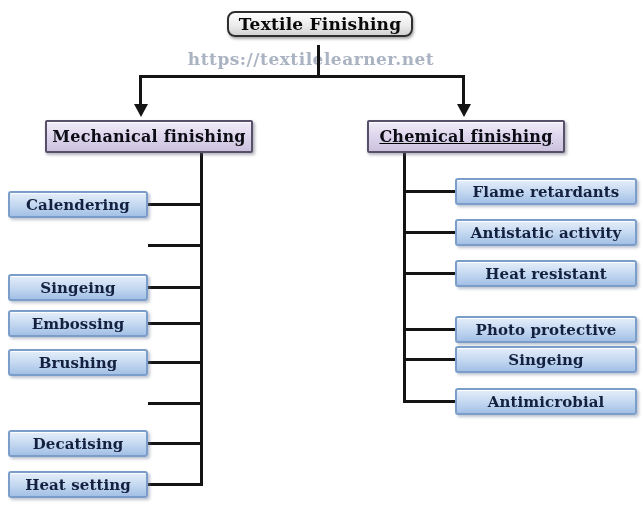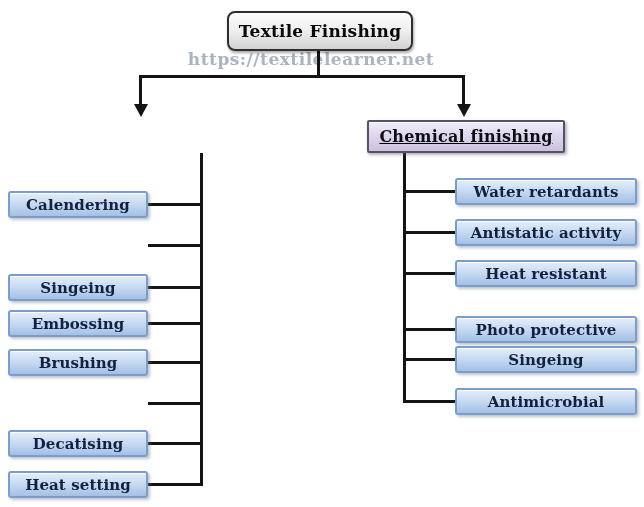--- a/index.html
+++ b/index.html
@@ -2,21 +2,21 @@
 <html><head>
 <meta charset="utf-8">
 <style>
   html,body{margin:0;padding:0;background:#ffffff;}
   .canvas{
     position:relative;width:644px;height:507px;background:#ffffff;
     font-family:"DejaVu Serif","Liberation Serif",serif;overflow:hidden;
   }
   
   .root-box{
-    position:absolute;left:227px;top:11px;width:186px;height:40px;
+    position:absolute;left:227px;top:11px;width:186px;height:26px;
     box-sizing:border-box;border:2px solid #2e2e2e;border-radius:8px;
     background:linear-gradient(180deg,#fdfdfd 0%,#ececec 55%,#d2d2d2 100%);
     box-shadow:1px 2px 3px rgba(0,0,0,0.35), inset 0 1px 0 rgba(255,255,255,0.9);
     display:flex;align-items:center;justify-content:center;
   }
   .root-box span{font-size:17px;font-weight:700;color:#0a0a0a;letter-spacing:0.2px;}
   
   .watermark{
     position:absolute;left:0;top:49px;width:622px;text-align:center;
     font-size:17px;font-weight:700;color:#aab3c2;letter-spacing:0.5px;
@@ -95,20 +95,23 @@
   <div class="line drop-right"></div>
   <div class="arrow-down arrow-left-pos"></div>
   <div class="arrow-down arrow-right-pos"></div>
   <div class="line trunk-left"></div>
   <div class="line trunk-right"></div>
 
   <div class="root-box">
     <span>Textile Finishing</span>
   </div>
 
+  <div class="branch-box branch-mech">
+    <span>Mechanical finishing</span>
+  </div>
   <div class="branch-box branch-chem">
     <span>Chemical finishing</span>
   </div>
 
   <div class="group gl">
     <div class="item-row row-l">
       <div class="conn"></div>
       <div class="ibox">
           <span>Calendering</span>
         </div>
@@ -148,21 +151,21 @@
       <div class="ibox">
           <span>Heat setting</span>
         </div>
     </div>
   </div>
 
   <div class="group gr">
     <div class="item-row row-r">
       <div class="conn"></div>
       <div class="ibox">
-          <span>Water retardants</span>
+          <span>Flame retardants</span>
         </div>
     </div>
     <div class="item-row row-r">
       <div class="conn"></div>
       <div class="ibox">
           <span>Antistatic activity</span>
         </div>
     </div>
     <div class="item-row row-r">
       <div class="conn"></div>

